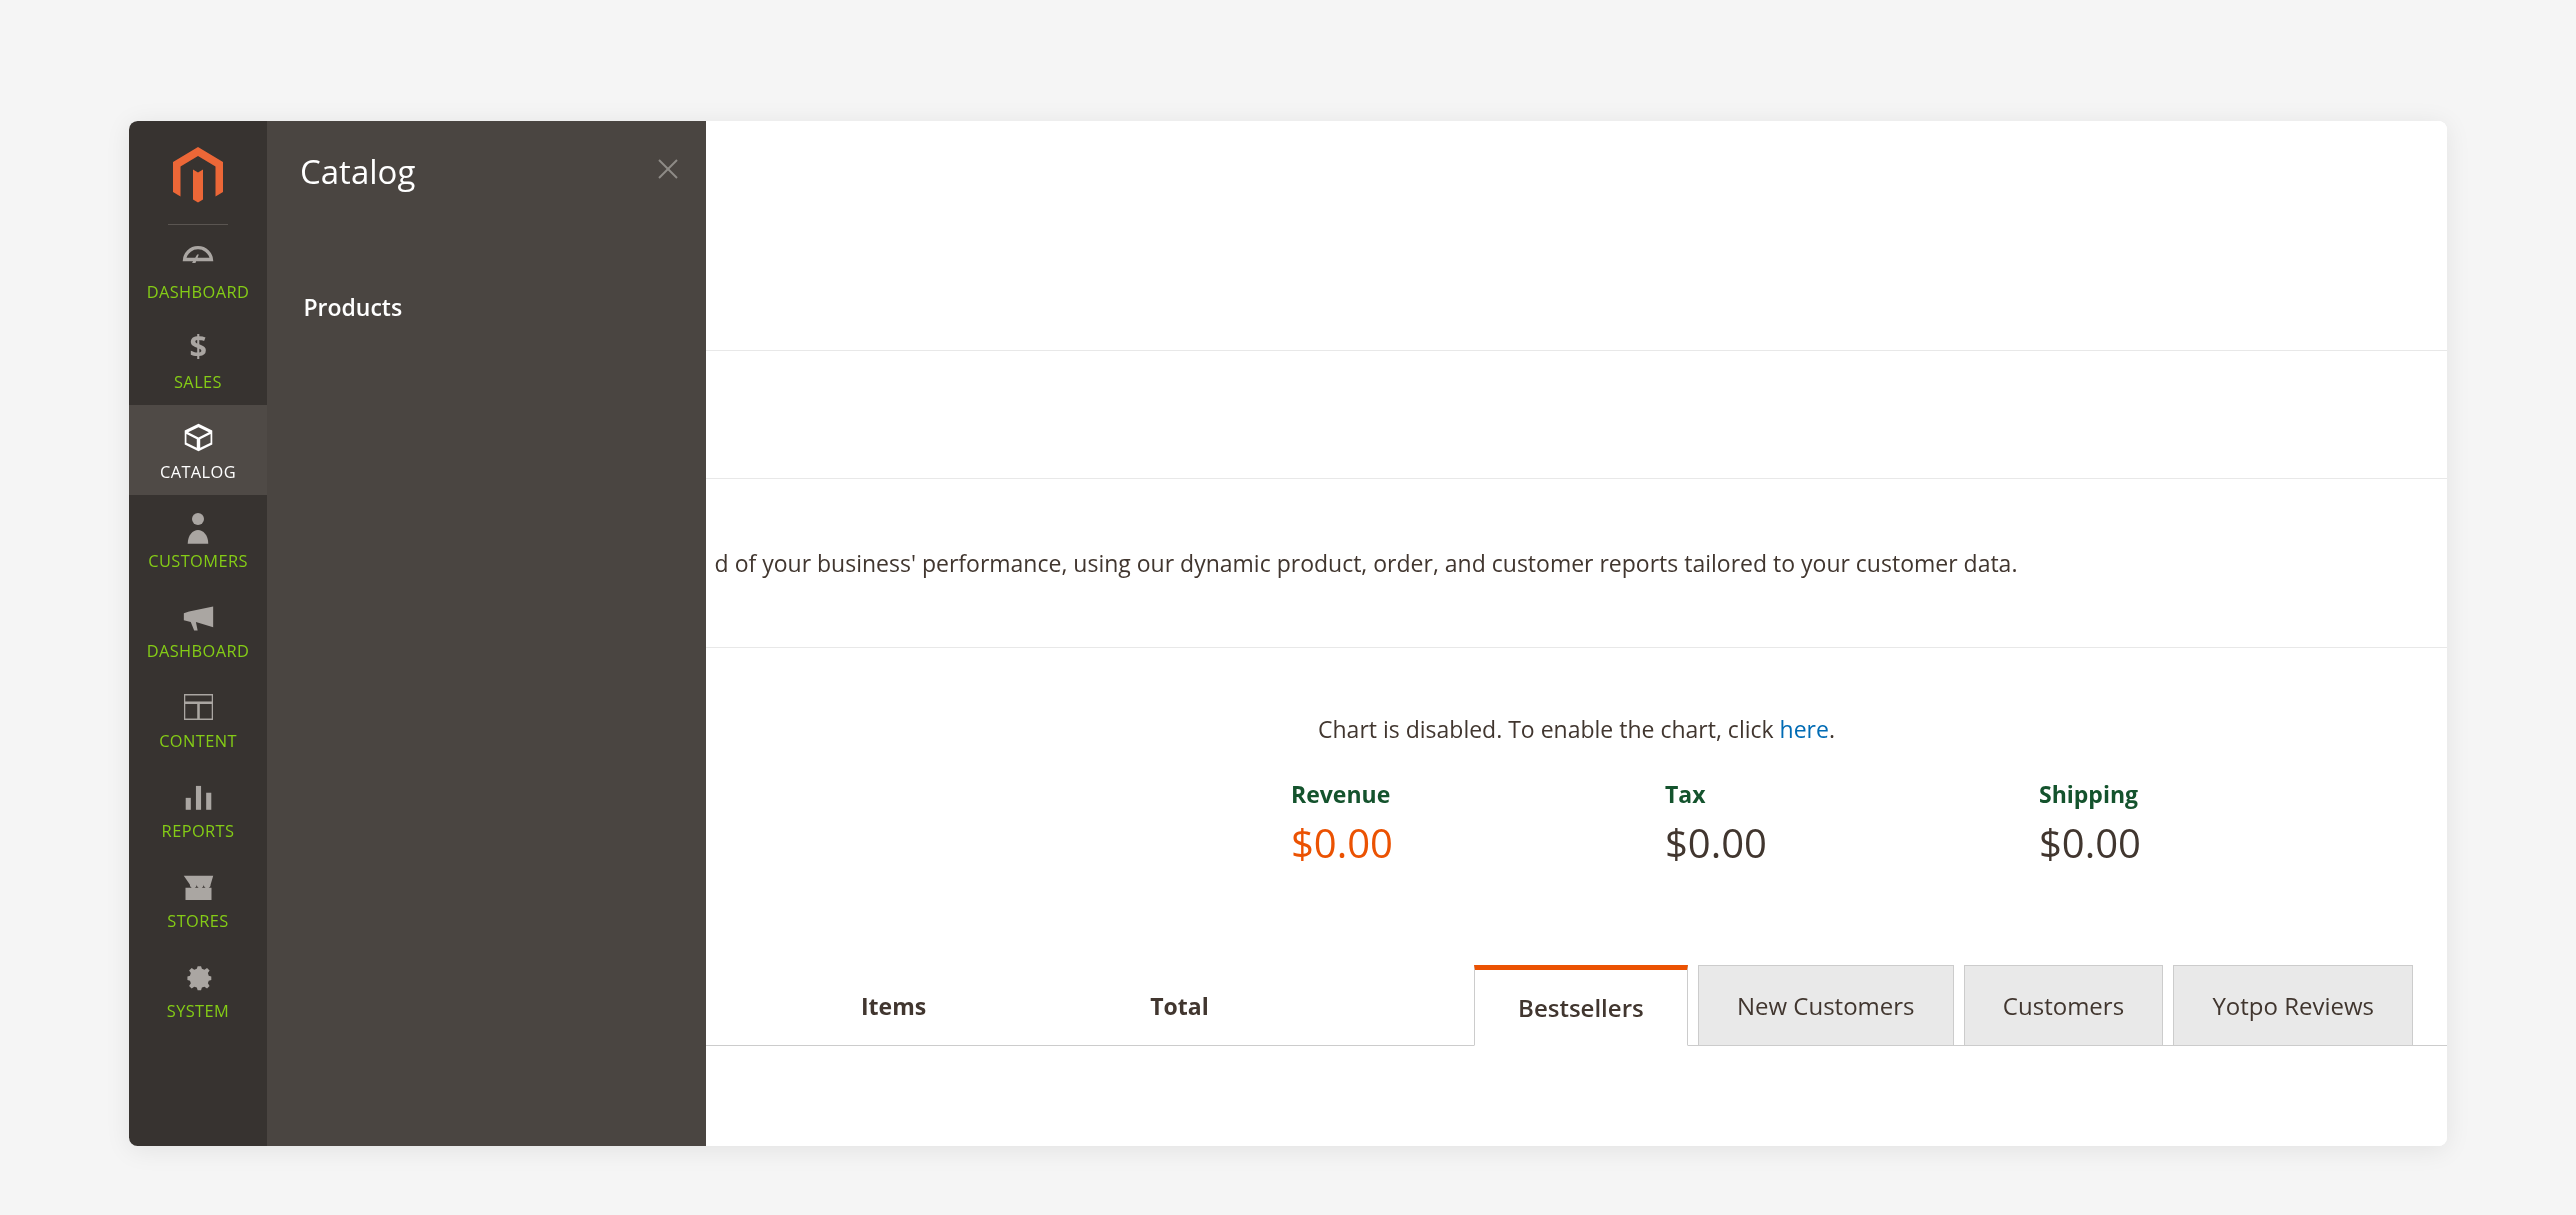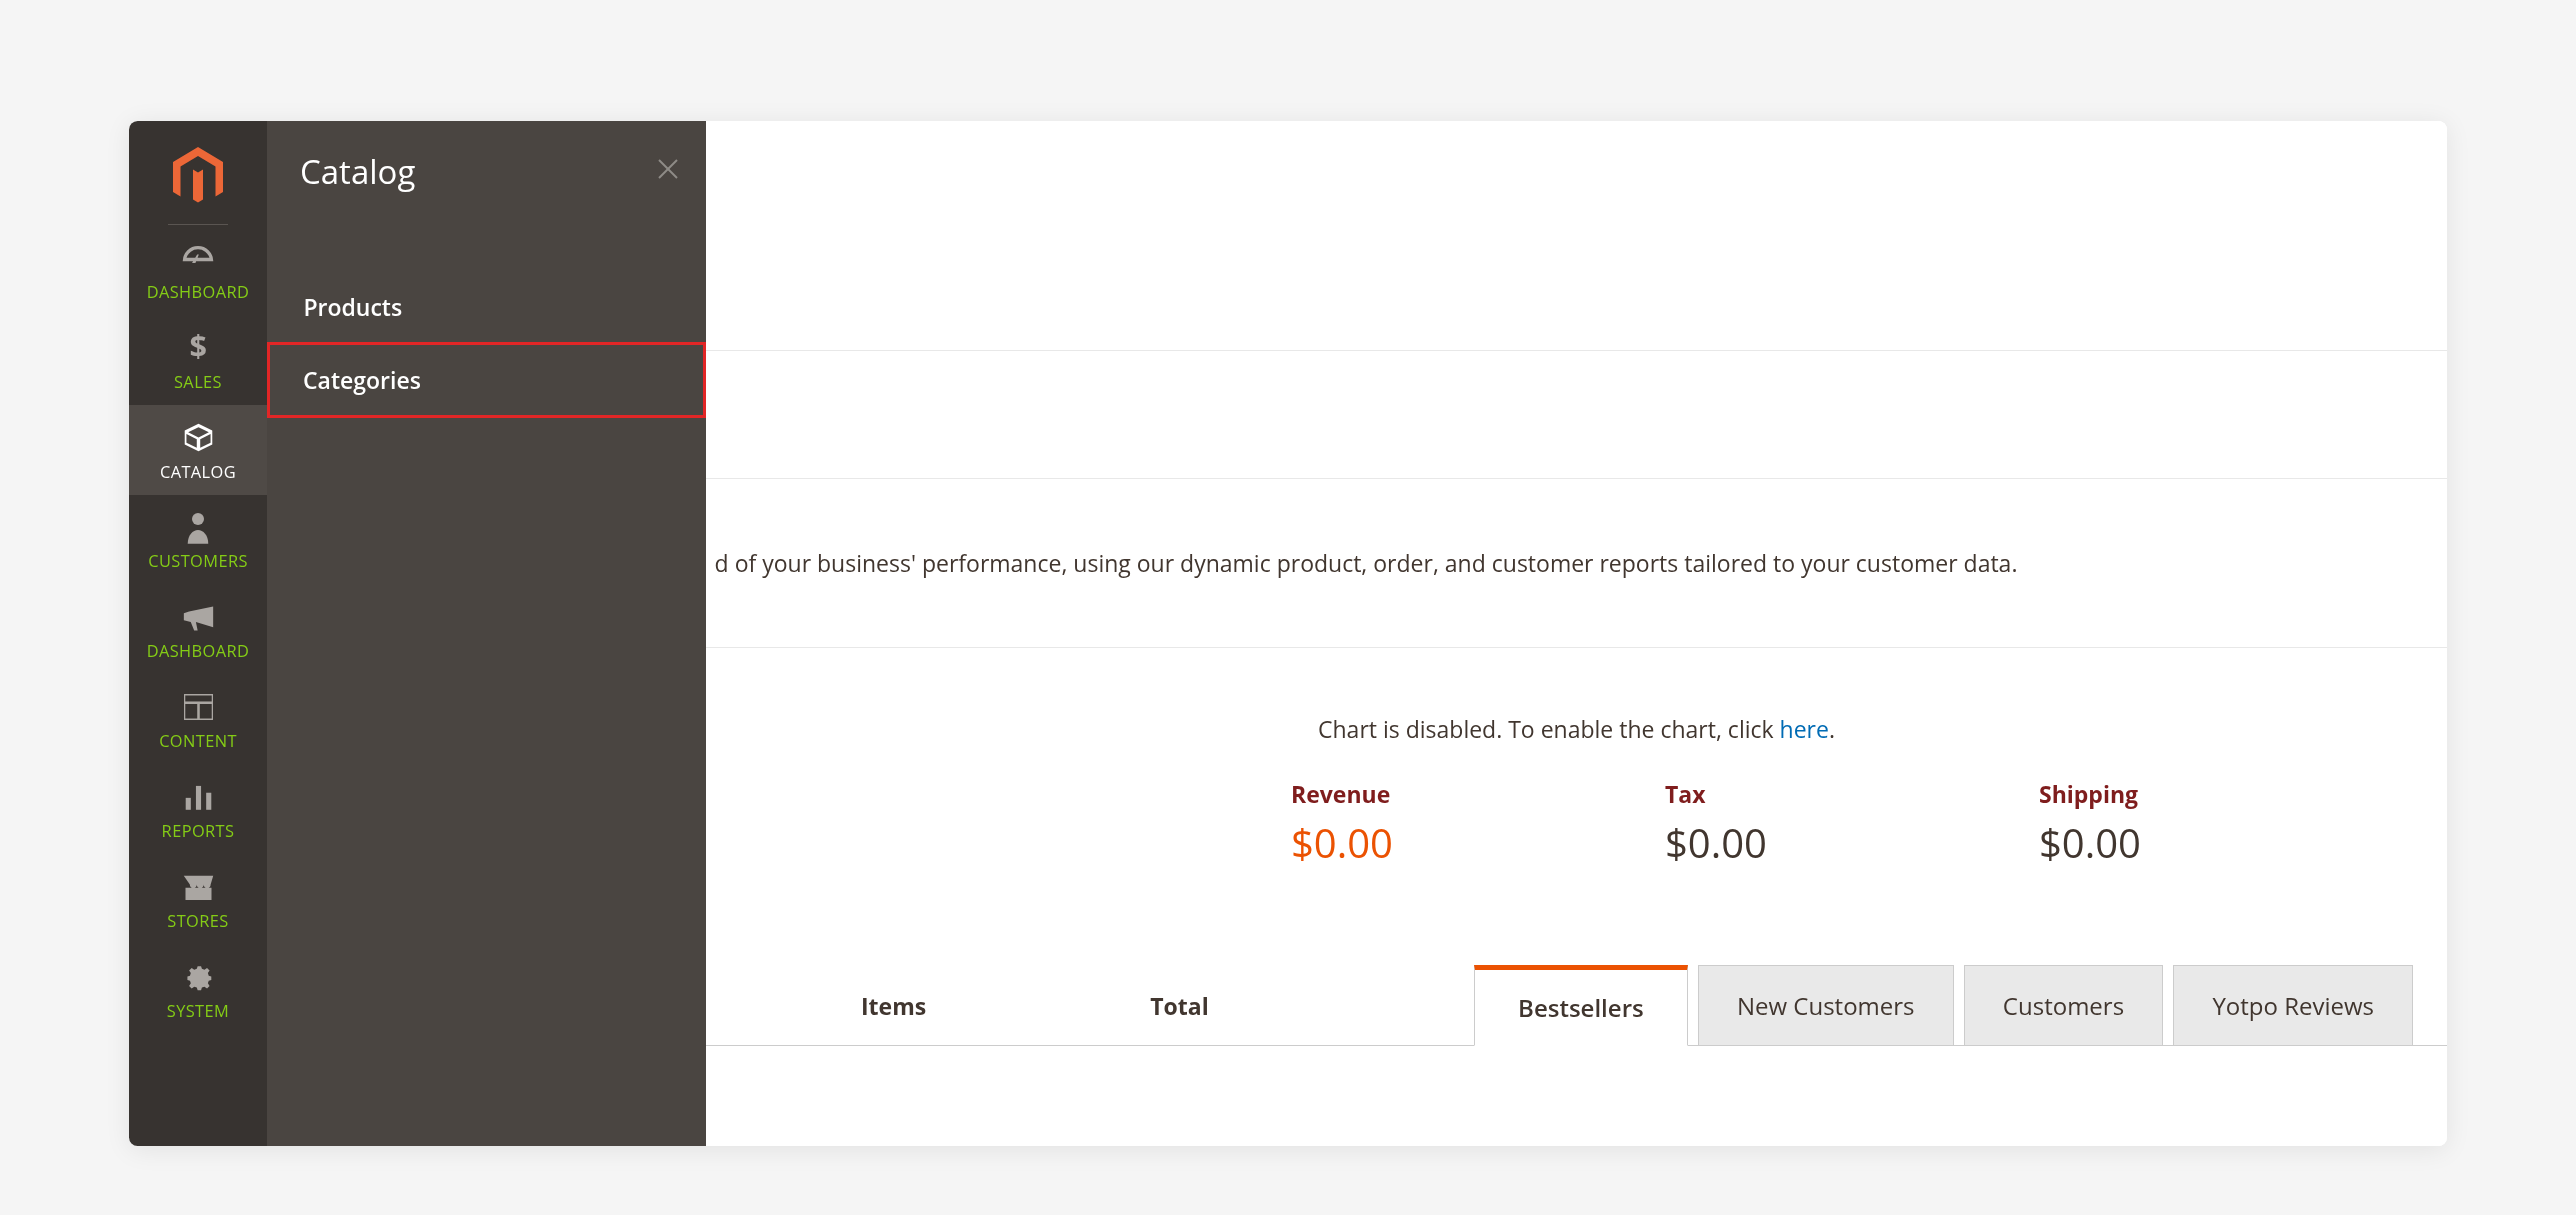--- a/index.html
+++ b/index.html
@@ -131,21 +131,21 @@
   .metrics-spacer { width: 551px; flex-shrink: 0; }
   .metric {
     flex: 1;
     display: flex;
     flex-direction: column;
     gap: 5.2px;
   }
   .metric-label {
     font-size: 23px;
     font-weight: 700;
-    color: #7f1d1d;
+    color: #14532d;
   }
   .metric-value {
     font-size: 40px;
     font-weight: 400;
     color: #41362f;
   }
   .metric-value.revenue { color: #eb5202; }
 
   .tabs-section {
     margin-top: 95px;
@@ -310,21 +310,20 @@
       <div class="close-x">
         <span>
           <svg viewBox="0 0 24 24" fill="none">
               <line x1="3" y1="3" x2="21" y2="21"></line>
               <line x1="21" y1="3" x2="3" y2="21"></line>
             </svg>
         </span>
       </div>
     </div>
     <div class="flyout-item">Products</div>
-    <div class="flyout-item highlighted">Categories</div>
   </div>
 
   <div class="main">
     <div class="main-top-blank"></div>
     <div class="main-band"></div>
     <div class="main-desc-row">
       <span>d of your business' performance, using our dynamic product, order, and customer reports tailored to your customer data.</span>
     </div>
 
     <div class="chart-row">

